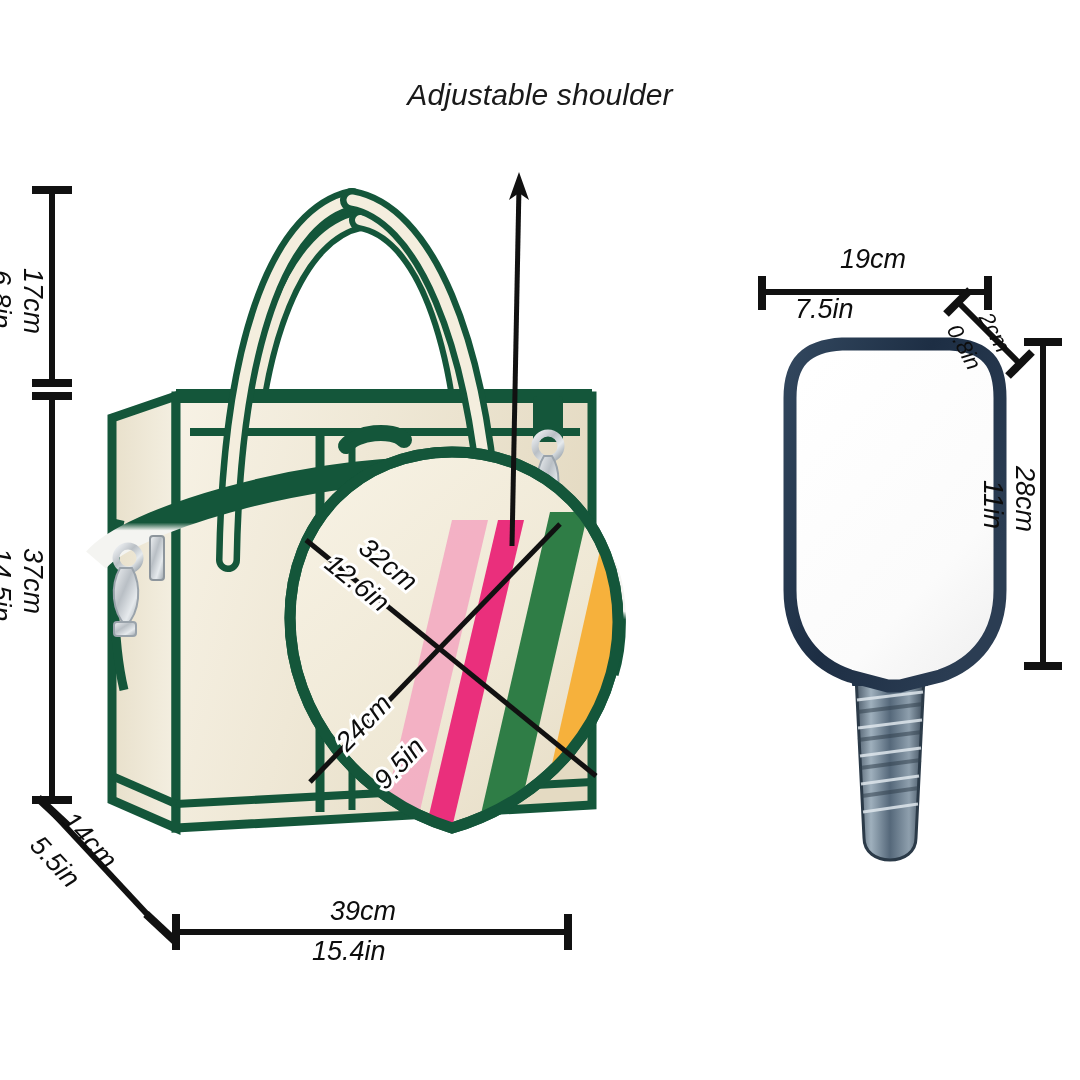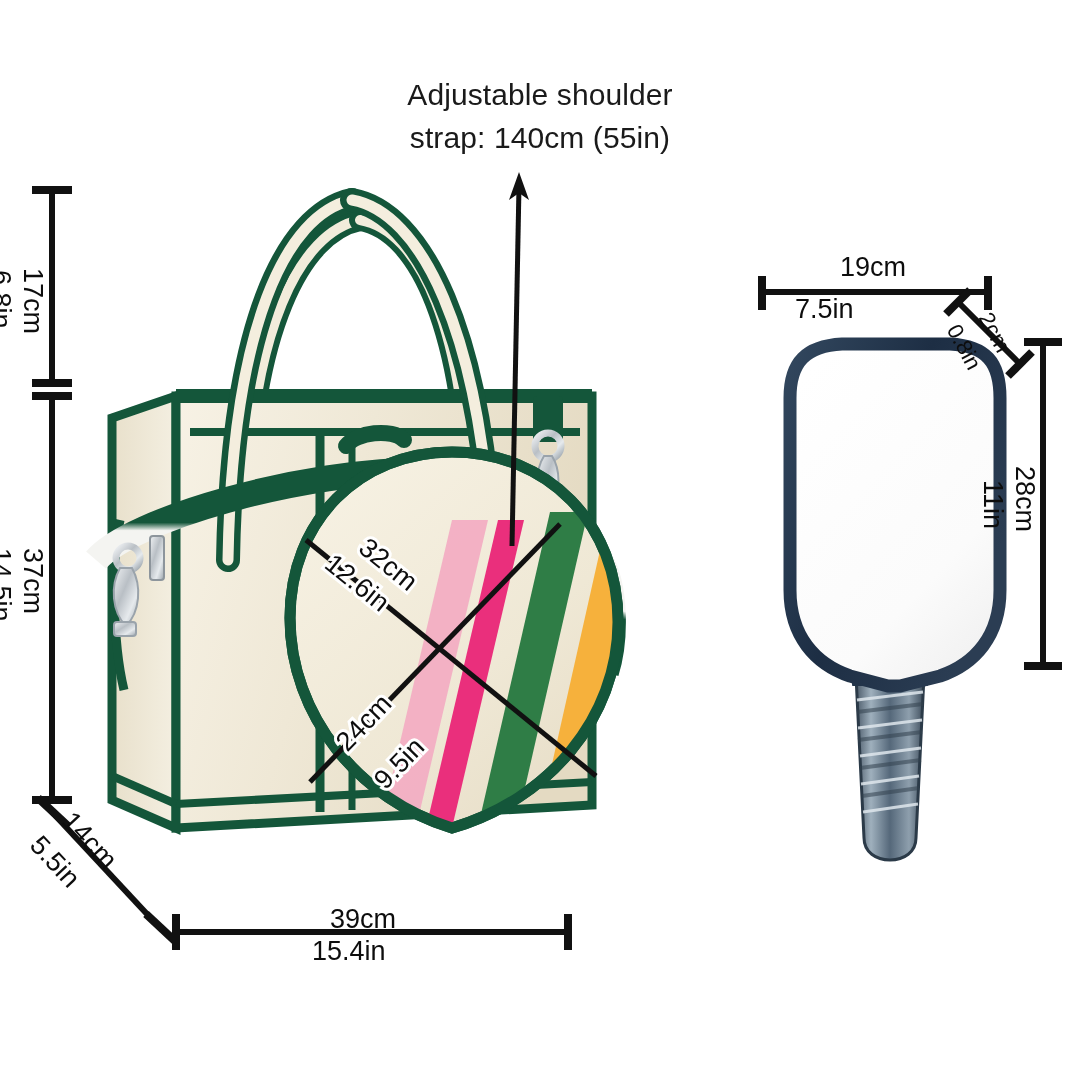--- a/index.html
+++ b/index.html
@@ -3,21 +3,21 @@
 <meta charset="utf-8">
 <style>
   html,body{margin:0;padding:0;}
   body{
     width:1080px;height:1080px;
     background:#ffffff;
     font-family:"Liberation Sans", sans-serif;
     overflow:hidden;
     position:relative;
   }
-  #stage{position:absolute;left:0;top:0;width:1080px;height:1080px;}
+  #stage{position:absolute;left:0;top:0;width:1080px;height:1080px;font-style:italic;}
 
   
   .title{
     position:absolute;
     left:330px; top:74px; width:420px;
     text-align:center;
     font-size:30px;
     line-height:1.42;
     color:#1a1a1a;
     letter-spacing:0.1px;
@@ -41,21 +41,20 @@
 
   svg.layer{position:absolute;left:0;top:0;width:1080px;height:1080px;overflow:visible;}
 </style>
 </head>
 <body>
 
 <div id="stage">
 
   <div class="title">
     <div>Adjustable shoulder</div>
-    <div>strap: 140cm (55in)</div>
   </div>
 
   <svg class="layer" viewBox="0 0 1080 1080">
     <defs>
       <linearGradient id="canvasGrad" x1="0" y1="0" x2="1" y2="0.3">
         <stop offset="0%" stop-color="#f7f2e5"></stop>
         <stop offset="45%" stop-color="#efe8d6"></stop>
         <stop offset="100%" stop-color="#e4dac2"></stop>
       </linearGradient>
       <linearGradient id="canvasSide" x1="0" y1="0" x2="1" y2="0">
@@ -267,30 +266,30 @@
 
   <div class="dim" style="left:48px; top:268px; transform:rotate(90deg); transform-origin:0 0;">17cm</div>
   <div class="dim" style="left:16px; top:270px; transform:rotate(90deg); transform-origin:0 0;">6.8in</div>
 
   <div class="dim" style="left:48px; top:548px; transform:rotate(90deg); transform-origin:0 0;">37cm</div>
   <div class="dim" style="left:16px; top:548px; transform:rotate(90deg); transform-origin:0 0;">14.5in</div>
 
   <div class="dim" style="left:78px; top:806px; transform:rotate(47deg); transform-origin:0 0;">14cm</div>
   <div class="dim" style="left:46px; top:830px; transform:rotate(47deg); transform-origin:0 0;">5.5in</div>
 
-  <div class="dim" style="left:330px; top:896px;margin-top:8px;">39cm</div>
+  <div class="dim" style="left:330px; top:896px;">39cm</div>
   <div class="dim" style="left:312px; top:936px;">15.4in</div>
 
   <div class="dim outline" style="left:372px; top:532px; transform:rotate(39deg); transform-origin:0 0;">32cm</div>
   <div class="dim outline" style="left:338px; top:548px; transform:rotate(39deg); transform-origin:0 0;">12.6in</div>
 
   <div class="dim outline" style="left:330px; top:736px; transform:rotate(-46deg); transform-origin:0 0;">24cm</div>
   <div class="dim outline" style="left:368px; top:774px; transform:rotate(-46deg); transform-origin:0 0;">9.5in</div>
 
-  <div class="dim" style="left:840px; top:252px;">19cm</div>
+  <div class="dim" style="left:840px; top:244px;">19cm</div>
   <div class="dim" style="left:795px; top:294px;">7.5in</div>
 
   <div class="dim small" style="left:996px; top:308px; transform:rotate(62deg); transform-origin:0 0;">2cm</div>
   <div class="dim small" style="left:964px; top:320px; transform:rotate(62deg); transform-origin:0 0;">0.8in</div>
 
   <div class="dim" style="left:1040px; top:466px; transform:rotate(90deg); transform-origin:0 0;">28cm</div>
   <div class="dim" style="left:1008px; top:480px; transform:rotate(90deg); transform-origin:0 0;">11in</div>
 
 </div>
 

